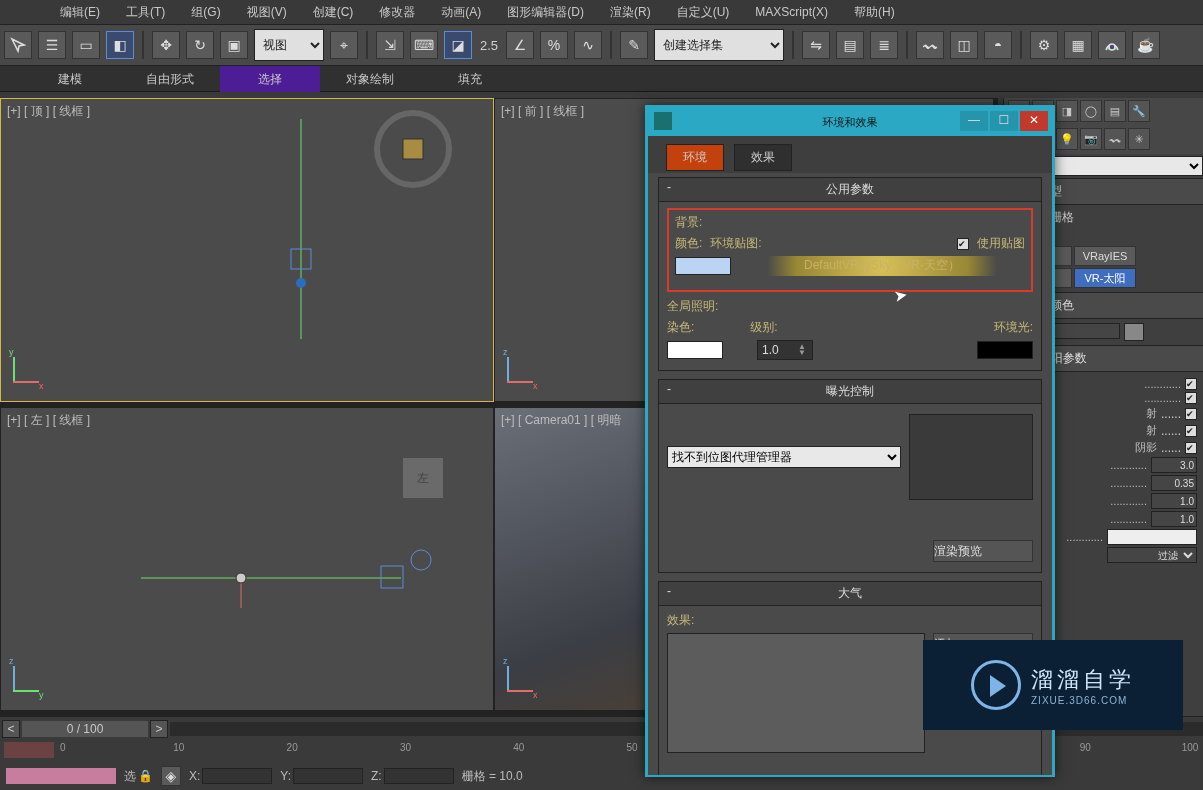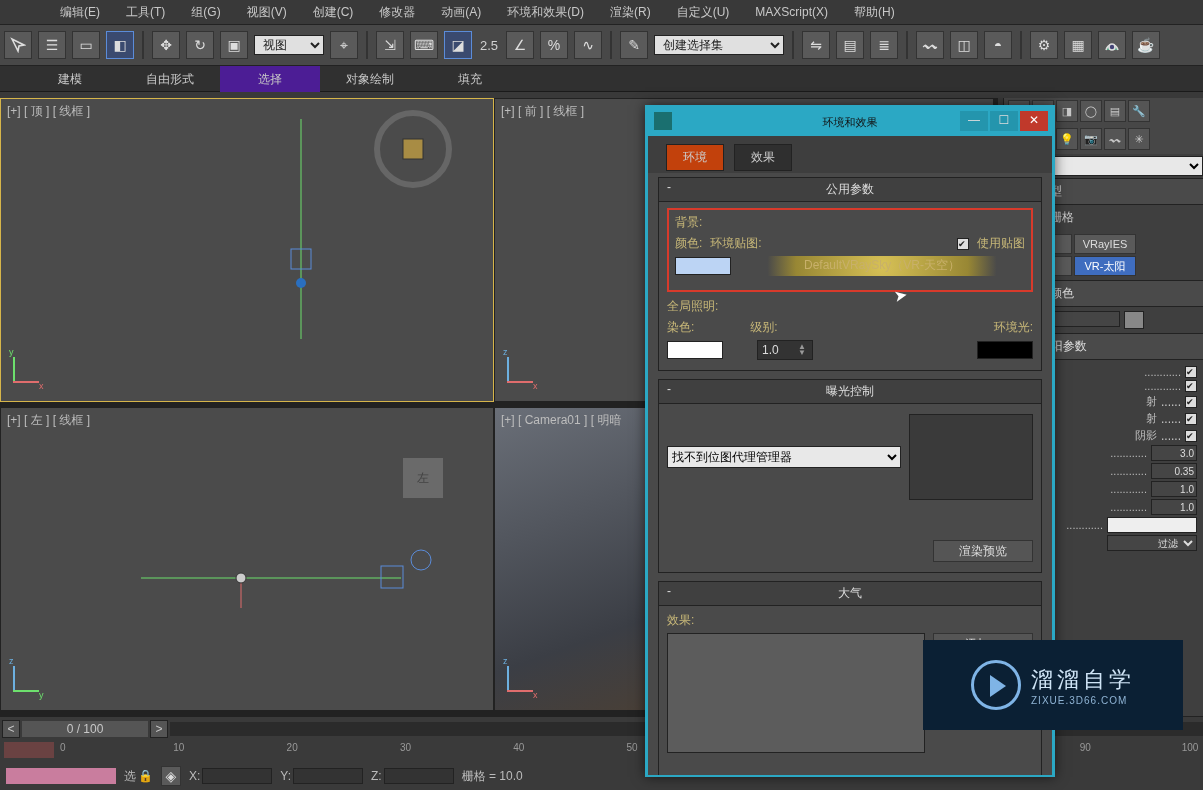--- a/index.html
+++ b/index.html
@@ -7,21 +7,21 @@
 
 
 .menubar { height: 24px; background: #393939; display: flex; align-items: center; padding-left: 60px; gap: 26px; color: #c8c8c8; }
 .menubar span { cursor: default; }
 
 
 .toolbar { height: 42px; background: #484848; border-top:1px solid #222; border-bottom:1px solid #222; display: flex; align-items: center; padding: 0 4px; gap: 6px; }
 .tool-ico { width: 28px; height: 28px; background: #5a5a5a; border:1px solid #333; display:flex; align-items:center; justify-content:center; color:#ddd; font-size:14px; }
 .tool-ico.sel { background:#3a4a6f; border-color:#5b8cd9; }
 .tool-sep { width:2px; height:28px; background:#333; margin:0 2px; }
-.tool-sel { height:20px; background:#e0e0e0; border:1px solid #222; color:#222; font-size:12px; padding:0 4px; }
+.tool-sel { height:32px; background:#e0e0e0; border:1px solid #222; color:#222; font-size:12px; padding:0 4px; }
 .tool-txt { color:#d0d0d0; font-size:13px; padding:0 2px; }
 
 
 .tabbar { height: 26px; background:#303030; border-bottom:1px solid #1a1a1a; display:flex; align-items:center; padding-left:20px; }
 .tabbar .tab { width:100px; text-align:center; color:#c8c8c8; height:26px; line-height:26px; }
 .tabbar .tab.active { background:#4c1d95; }
 
 
 .viewer-area { position:absolute; top:98px; left:0; width:998px; height:618px; background:#222; display:flex; flex-wrap:wrap; }
 .vp { position:relative; width:494px; height:304px; background:#4b4b4b; border:1px solid #222; }
@@ -33,21 +33,21 @@
 .axis .yl { position:absolute; bottom:34px; left:-4px; color:#6de06d; font-size:9px; }
 .axis .xl { position:absolute; bottom:0; left:26px; color:#e06d6d; font-size:9px; }
 
 
 .cmd-panel { position:absolute; top:98px; right:0; width:200px; height:692px; background:#3f3f3f; border-left:1px solid #222; }
 .cmd-icorow { height:28px; display:flex; gap:2px; padding:2px 4px; background:#474747; }
 .cmd-icorow .ico { width:22px; height:22px; background:#555; border:1px solid #333; display:flex; align-items:center; justify-content:center; font-size:11px; }
 .cmd-sel { width:100%; height:20px; background:#e8e8e8; border:1px solid #222; margin:2px 0; }
 .cmd-section-hdr { background:#4a4a4a; color:#ddd; padding:4px 6px; border-top:1px solid #222; border-bottom:1px solid #222; }
 .cmd-body { padding:4px 6px; }
-.obj-type-grid { display:flex; flex-wrap:wrap; gap:2px; margin-top:8px; }
+.obj-type-grid { display:flex; flex-wrap:wrap; gap:2px; margin-top:20px; }
 .obj-btn { width:62px; height:20px; background:#5a5a5a; border:1px solid #333; text-align:center; line-height:18px; color:#ddd; font-size:11px; }
 .obj-btn.sel { background:#3f6dbf; color:#fff; }
 .param-row { display:flex; justify-content:flex-end; align-items:center; gap:4px; margin:2px 0; }
 .param-row label { flex:1; color:#bbb; font-size:11px; text-align:right; }
 .spin { width:46px; height:16px; background:#454545; border:1px solid #222; color:#ddd; font-size:10px; padding:0 2px; text-align:right; }
 .chk { width:12px; height:12px; background:#ddd; border:1px solid #222; display:inline-block; }
 .chk.on::after { content:"✔"; font-size:9px; color:#222; position:relative; top:-3px; }
 
 
 .timeline { position:absolute; top:716px; left:0; width:1203px; height:24px; background:#3a3a3a; border-top:1px solid #222; display:flex; align-items:center; }
@@ -83,21 +83,21 @@
 .roll-body { padding:6px 8px; }
 .highlight-box { border:2px solid #d83a2b; padding:4px 6px 10px 6px; margin-bottom:6px; }
 .env-row { display:flex; align-items:center; gap:8px; margin:4px 0; }
 .env-label { color:#c8b878; font-size:12px; }
 .color-swatch { width:56px; height:18px; border:1px solid #222; }
 .swatch-blue { background:#bcd4f4; }
 .swatch-white { background:#fff; }
 .swatch-black { background:#000; }
 .long-btn { flex:1; height:20px; background:#555; border:1px solid #333; color:#c8b06a; text-align:center; line-height:18px; }
 .glow { background:radial-gradient(circle, #d7c156 0%, #988734 60%, transparent 80%); border:none; }
-.dlg-btn { width:100px; height:22px; background:#555; border:1px solid #333; text-align:center; line-height:20px; color:#ddd; }
+.dlg-btn { width:100px; height:22px; background:#555; border:1px solid #333; text-align:left; line-height:20px; color:#ddd; }
 .spin-box { width:56px; height:20px; background:#333; border:1px solid #222; color:#ddd; padding:0 4px; display:flex; align-items:center; justify-content:space-between; }
 .spin-box .arrows { width:10px; font-size:8px; line-height:6px; color:#999; }
 .list-box { width:100%; height:120px; background:#5c5c5c; border:1px solid #222; }
 .preview-box { width:124px; height:86px; background:#3a3a3a; border:1px solid #222; }
 
 
 .wm { position:absolute; right:20px; bottom:60px; width:260px; height:90px; background:#0b2034; display:flex; align-items:center; justify-content:center; gap:10px; }
 .wm-ico { width:50px; height:50px; border:3px solid #7fb4e6; border-radius:50%; position:relative; }
 .wm-ico::after { content:""; position:absolute; left:16px; top:12px; border-left:16px solid #7fb4e6; border-top:11px solid transparent; border-bottom:11px solid transparent; }
 .wm-txt { color:#cfe4f6; }
@@ -114,21 +114,21 @@
 <body>
 
 <div class="menubar">
   <span>编辑(E)</span>
   <span>工具(T)</span>
   <span>组(G)</span>
   <span>视图(V)</span>
   <span>创建(C)</span>
   <span>修改器</span>
   <span>动画(A)</span>
-  <span>环境和效果(D)</span>
+  <span>图形编辑器(D)</span>
   <span>渲染(R)</span>
   <span>自定义(U)</span>
   <span>MAXScript(X)</span>
   <span>帮助(H)</span>
 </div>
 
 <div class="toolbar">
   <div class="tool-ico">
       <svg class="icon" viewBox="0 0 16 16">
         <path d="M2 2 L8 14 L9 9 L14 8 Z"></path>

